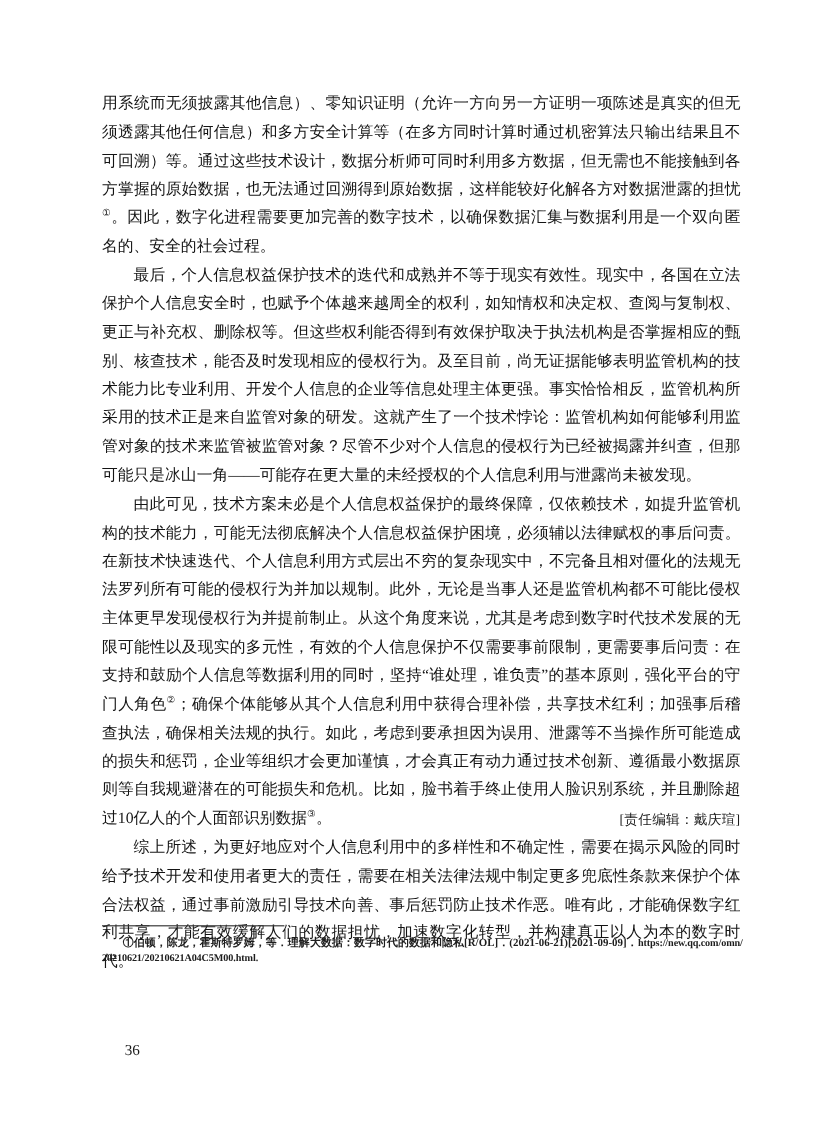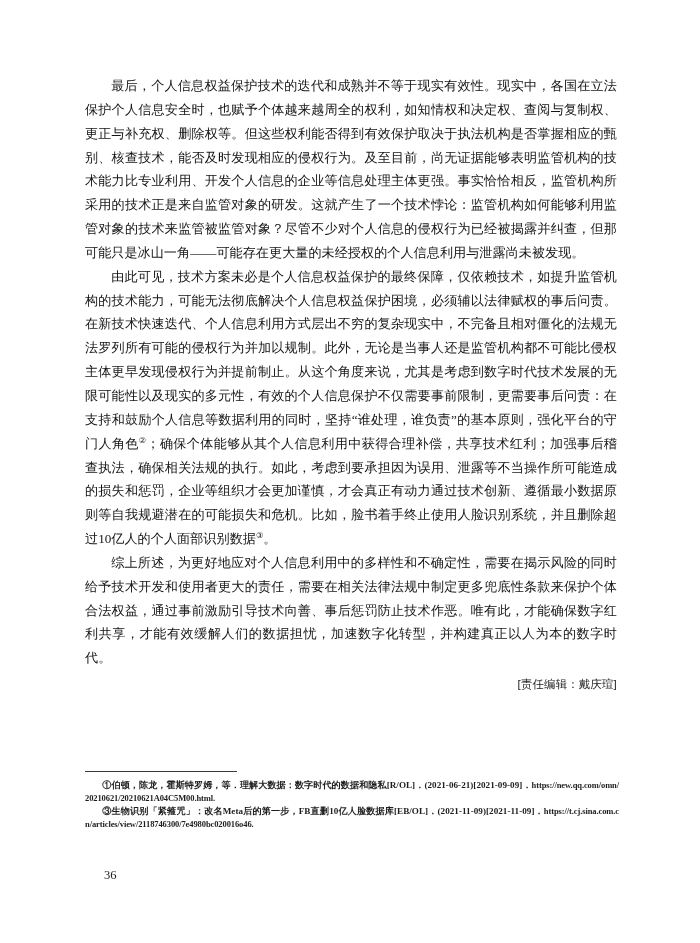--- a/index.html
+++ b/index.html
@@ -56,21 +56,21 @@
     position: absolute;
     left: 85px;
     top: 674px;
     width: 532px;
     text-align: right;
   }
   #editor-credit {
     font-size: 11.4px;
     color: #1a1a1a;
     letter-spacing: 0.2px;
-    font-family: Liberation Sans, sans-serif;
+    font-family: Liberation Serif, serif;
   }
 
   #footnote-rule {
     position: absolute;
     left: 85px;
     top: 771px;
     width: 152px;
     height: 0;
     border-top: 1px solid #3a3a3a;
   }
@@ -108,35 +108,35 @@
     margin-left: 19px;
   }
 </style>
 </head>
 <body>
 
 <div id="page">
 
   <div id="content-column">
 
+    <p class="body-paragraph first"><span>用系统而无须披露其他信息）、零知识证明（允许一方向另一方证明一项陈述是真实的但无须透露其他任何信息）和多方安全计算等（在多方同时计算时通过机密算法只输出结果且不可回溯）等。通过这些技术设计，数据分析师可同时利用多方数据，但无需也不能接触到各方掌握的原始数据，也无法通过回溯得到原始数据，这样能较好化解各方对数据泄露的担忧</span><sup class="fn-ref">①</sup><span>。因此，数字化进程需要更加完善的数字技术，以确保数据汇集与数据利用是一个双向匿名的、安全的社会过程。</span></p>
 
     <p class="body-paragraph"><span>最后，个人信息权益保护技术的迭代和成熟并不等于现实有效性。现实中，各国在立法保护个人信息安全时，也赋予个体越来越周全的权利，如知情权和决定权、查阅与复制权、更正与补充权、删除权等。但这些权利能否得到有效保护取决于执法机构是否掌握相应的甄别、核查技术，能否及时发现相应的侵权行为。及至目前，尚无证据能够表明监管机构的技术能力比专业利用、开发个人信息的企业等信息处理主体更强。事实恰恰相反，监管机构所采用的技术正是来自监管对象的研发。这就产生了一个技术悖论：监管机构如何能够利用监管对象的技术来监管被监管对象？尽管不少对个人信息的侵权行为已经被揭露并纠查，但那可能只是冰山一角——可能存在更大量的未经授权的个人信息利用与泄露尚未被发现。</span></p>
 
     <p class="body-paragraph"><span>由此可见，技术方案未必是个人信息权益保护的最终保障，仅依赖技术，如提升监管机构的技术能力，可能无法彻底解决个人信息权益保护困境，必须辅以法律赋权的事后问责。在新技术快速迭代、个人信息利用方式层出不穷的复杂现实中，不完备且相对僵化的法规无法罗列所有可能的侵权行为并加以规制。此外，无论是当事人还是监管机构都不可能比侵权主体更早发现侵权行为并提前制止。从这个角度来说，尤其是考虑到数字时代技术发展的无限可能性以及现实的多元性，有效的个人信息保护不仅需要事前限制，更需要事后问责：在支持和鼓励个人信息等数据利用的同时，坚持“谁处理，谁负责”的基本原则，强化平台的守门人角色</span><sup class="fn-ref">②</sup><span>；确保个体能够从其个人信息利用中获得合理补偿，共享技术红利；加强事后稽查执法，确保相关法规的执行。如此，考虑到要承担因为误用、泄露等不当操作所可能造成的损失和惩罚，企业等组织才会更加谨慎，才会真正有动力通过技术创新、遵循最小数据原则等自我规避潜在的可能损失和危机。比如，脸书着手终止使用人脸识别系统，并且删除超过10亿人的个人面部识别数据</span><sup class="fn-ref">③</sup><span>。</span></p>
 
     <p class="body-paragraph"><span>综上所述，为更好地应对个人信息利用中的多样性和不确定性，需要在揭示风险的同时给予技术开发和使用者更大的责任，需要在相关法律法规中制定更多兜底性条款来保护个体合法权益，通过事前激励引导技术向善、事后惩罚防止技术作恶。唯有此，才能确保数字红利共享，才能有效缓解人们的数据担忧，加速数字化转型，并构建真正以人为本的数字时代。</span></p>
 
   </div>
 
   <div id="editor-credit-row">
     <span id="editor-credit">[责任编辑：戴庆瑄]</span>
   </div>
 
   <div id="footnote-rule"></div>
 
   <div id="footnotes">
     <p class="footnote"><span>①伯顿，陈龙，霍斯特罗姆，等．理解大数据：数字时代的数据和隐私[R/OL]．(2021-06-21)[2021-09-09]．</span><span class="url">https://new.qq.com/omn/20210621/20210621A04C5M00.html.</span></p>
-    <p class="footnote"><span>③生物识别「紧箍咒」：改名Meta后的第一步，FB直删10亿人脸数据库[EB/OL]．(2021-11-09)[2021-11-09]．</span><span class="url">https://t.cj.sina.com.cn/articles/view/2118746300/7e4980bc020016o46.</span></p>
   </div>
 
   <div id="page-number">36</div>
 
 </div>
 
 </body></html>

